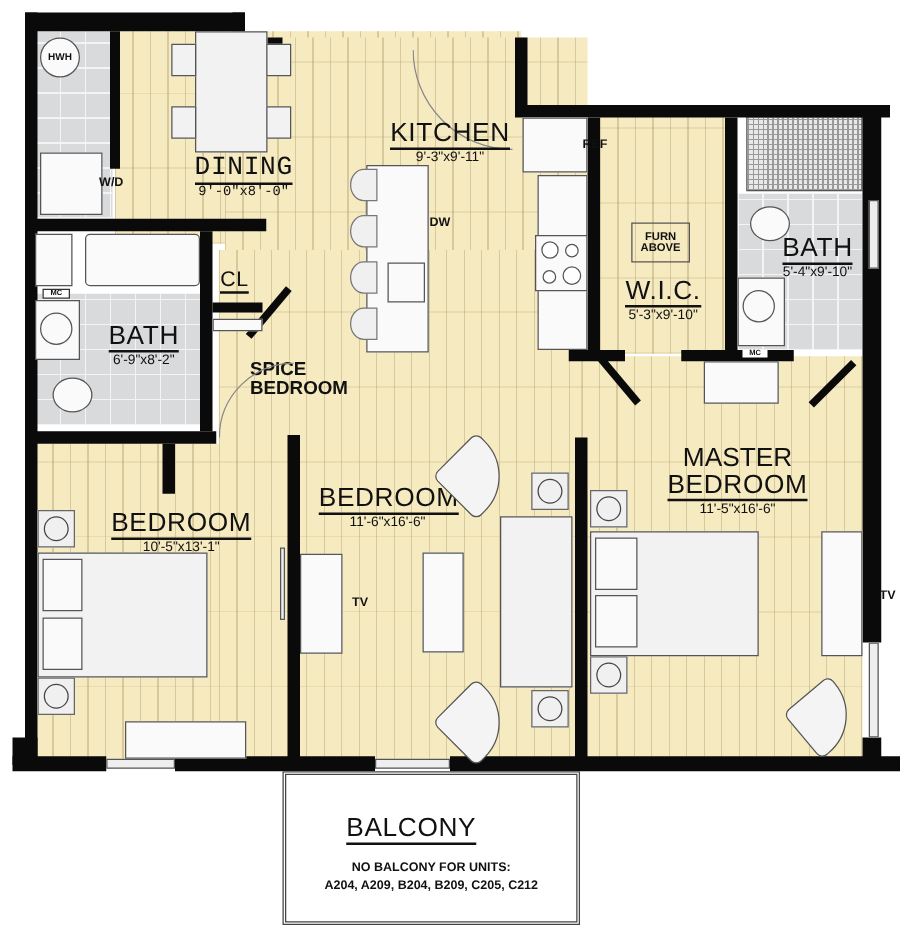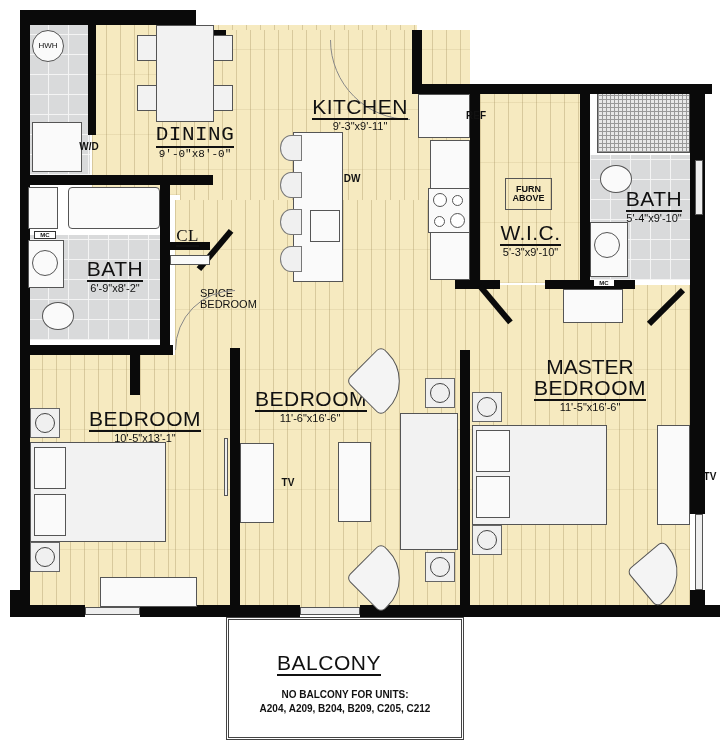--- a/index.html
+++ b/index.html
@@ -16,21 +16,21 @@
       repeating-linear-gradient(0deg, #f4f4f4 0 1px, transparent 1px 20px);
   }
   .wall { position:absolute; background:#0a0a0a; }
   .fixture { position:absolute; background:#f2f2f2; border:1.5px solid #555; box-sizing:border-box; }
   .white { position:absolute; background:#fafafa; border:1.5px solid #555; box-sizing:border-box; }
   .round { border-radius:50%; }
   .label { position:absolute; text-align:center; color:#111; line-height:1; }
   .room-name { font-size:21px; letter-spacing:0.5px; border-bottom:2px solid #111; padding-bottom:1px; display:inline-block; }
   .room-dim { font-size:11px; display:block; margin-top:1px; }
   .small { font-size:10px; font-weight:bold;margin-left:32px; }
-  .tiny { font-size:8px; font-weight:normal; }
+  .tiny { font-size:8px; font-weight:bold; }
   .door-arc { position:absolute; border:1px solid #888; border-radius:50%; box-sizing:border-box; }
   .window { position:absolute; background:#eee; border:1px solid #555; box-sizing:border-box; }
   .chair { position:absolute; background:#f4f4f4; border:1.5px solid #555; box-sizing:border-box; border-radius:6px 6px 40px 6px; }
   .lamp { position:absolute; width:30px; height:30px; background:#f0f0f0; border:1px solid #666; box-sizing:border-box; }
   .lamp::after { content:""; position:absolute; left:4px; top:4px; width:20px; height:20px; border-radius:50%; border:1.5px solid #444; box-sizing:border-box; }
   .stool { position:absolute; width:22px; height:26px; background:#f0f0f0; border:1px solid #777; border-radius:50% 0 0 50%; box-sizing:border-box; }
   .burner { position:absolute; border-radius:50%; border:1.5px solid #555; box-sizing:border-box; background:#fff; }
 </style>
 </head>
 <body>
@@ -107,26 +107,26 @@
   <div class="burner" style="left:434px;top:216px;width:11px;height:11px;"></div>
   <div class="burner" style="left:450px;top:213px;width:15px;height:15px;"></div>
   <div class="white" style="left:293px;top:132px;width:50px;height:150px;"></div>
   <div class="label small" style="left:300px;top:174px;width:40px;">DW</div>
   <div class="white" style="left:310px;top:210px;width:30px;height:32px;"></div>
   <div class="stool" style="left:280px;top:135px;"></div>
   <div class="stool" style="left:280px;top:172px;"></div>
   <div class="stool" style="left:280px;top:209px;"></div>
   <div class="stool" style="left:280px;top:246px;"></div>
 
-  <div class="label" style="left:170px;top:227px;width:35px;font-family:Liberation Serif, serif;">
+  <div class="label" style="left:170px;top:215px;width:35px;">
     <span class="room-name" style="font-size:17px;">CL</span>
   </div>
   <div class="wall" style="left:212px;top:225px;width:6px;height:50px;transform:rotate(40deg);"></div>
   <div class="white" style="left:170px;top:255px;width:40px;height:10px;"></div>
-  <div class="label tiny" style="left:200px;top:288px;width:50px;font-size:11px;text-align:left;">
+  <div class="label tiny" style="left:200px;top:288px;width:50px;font-size:15px;text-align:left;">
     <div>SPICE</div>
     <div>BEDROOM</div>
   </div>
 
   <div class="white" style="left:68px;top:187px;width:92px;height:42px;border-radius:4px;"></div>
   <div class="white" style="left:28px;top:187px;width:30px;height:42px;"></div>
   <div class="label" style="left:34px;top:231px;width:20px;font-size:6px;font-weight:bold;background:#fff;border:1px solid #333;">MC</div>
   <div class="white" style="left:28px;top:240px;width:36px;height:48px;"></div>
   <div class="white round" style="left:32px;top:250px;width:26px;height:26px;"></div>
   <div class="white round" style="left:42px;top:302px;width:32px;height:28px;"></div>

